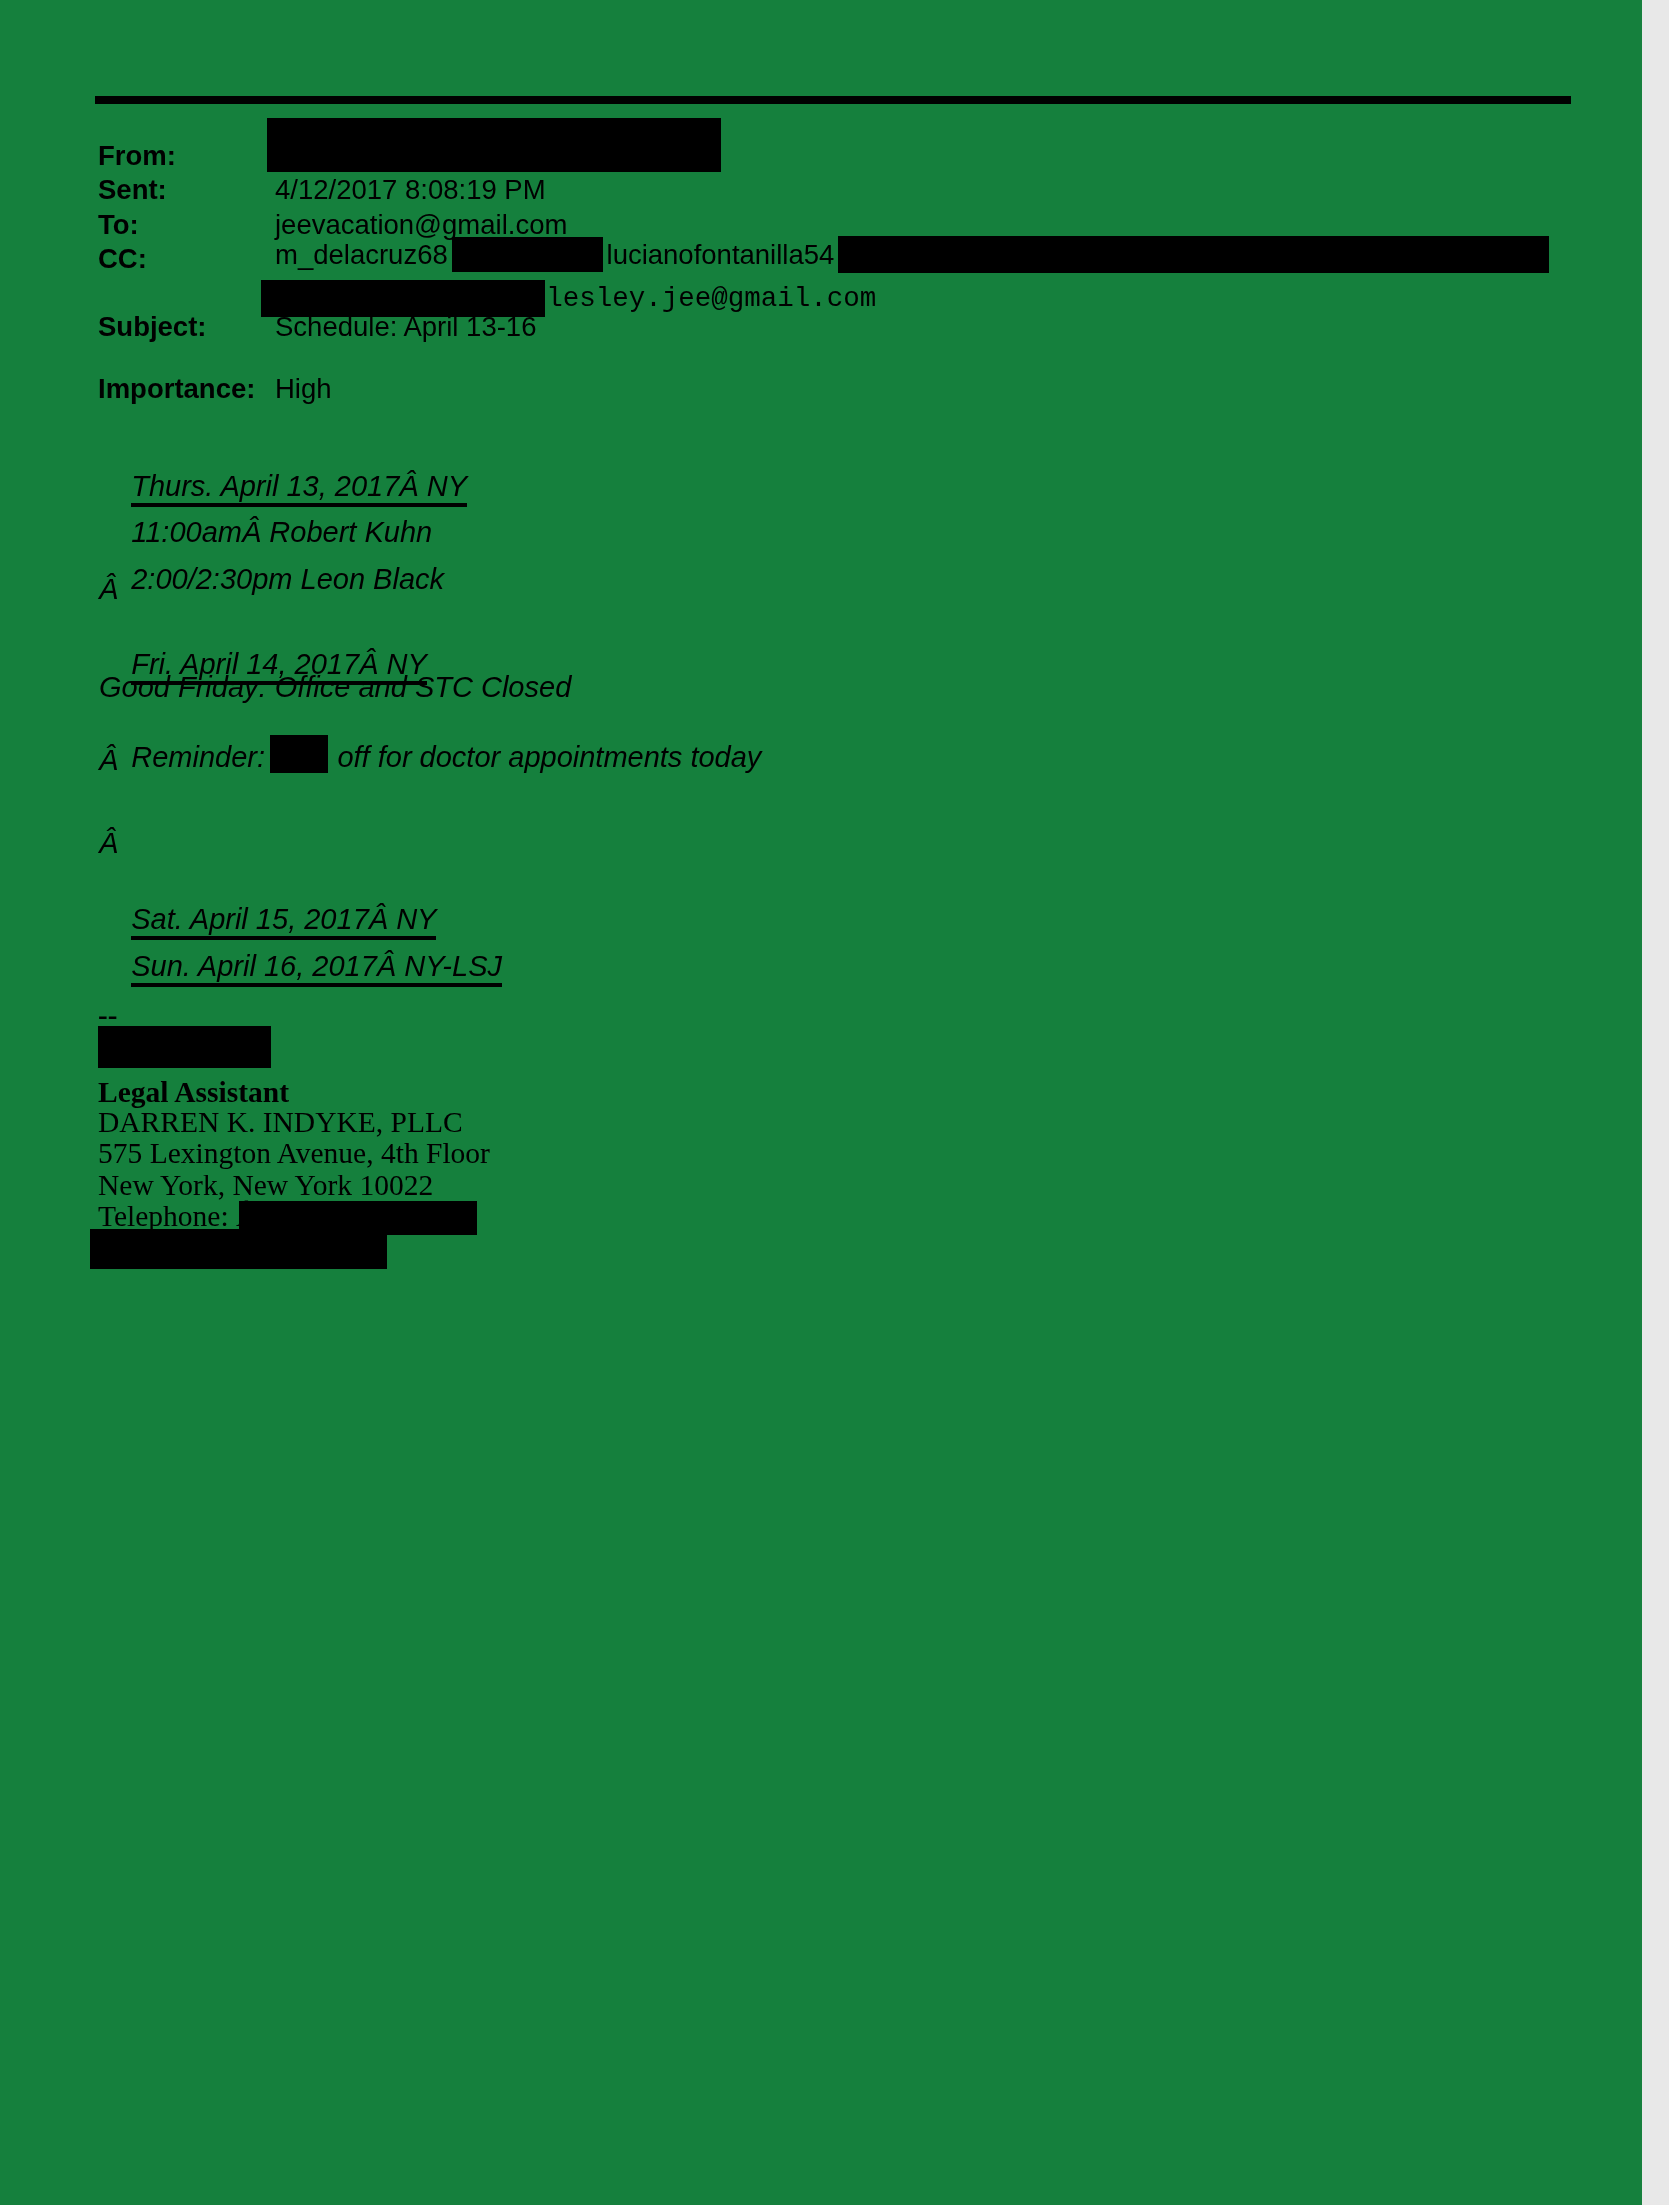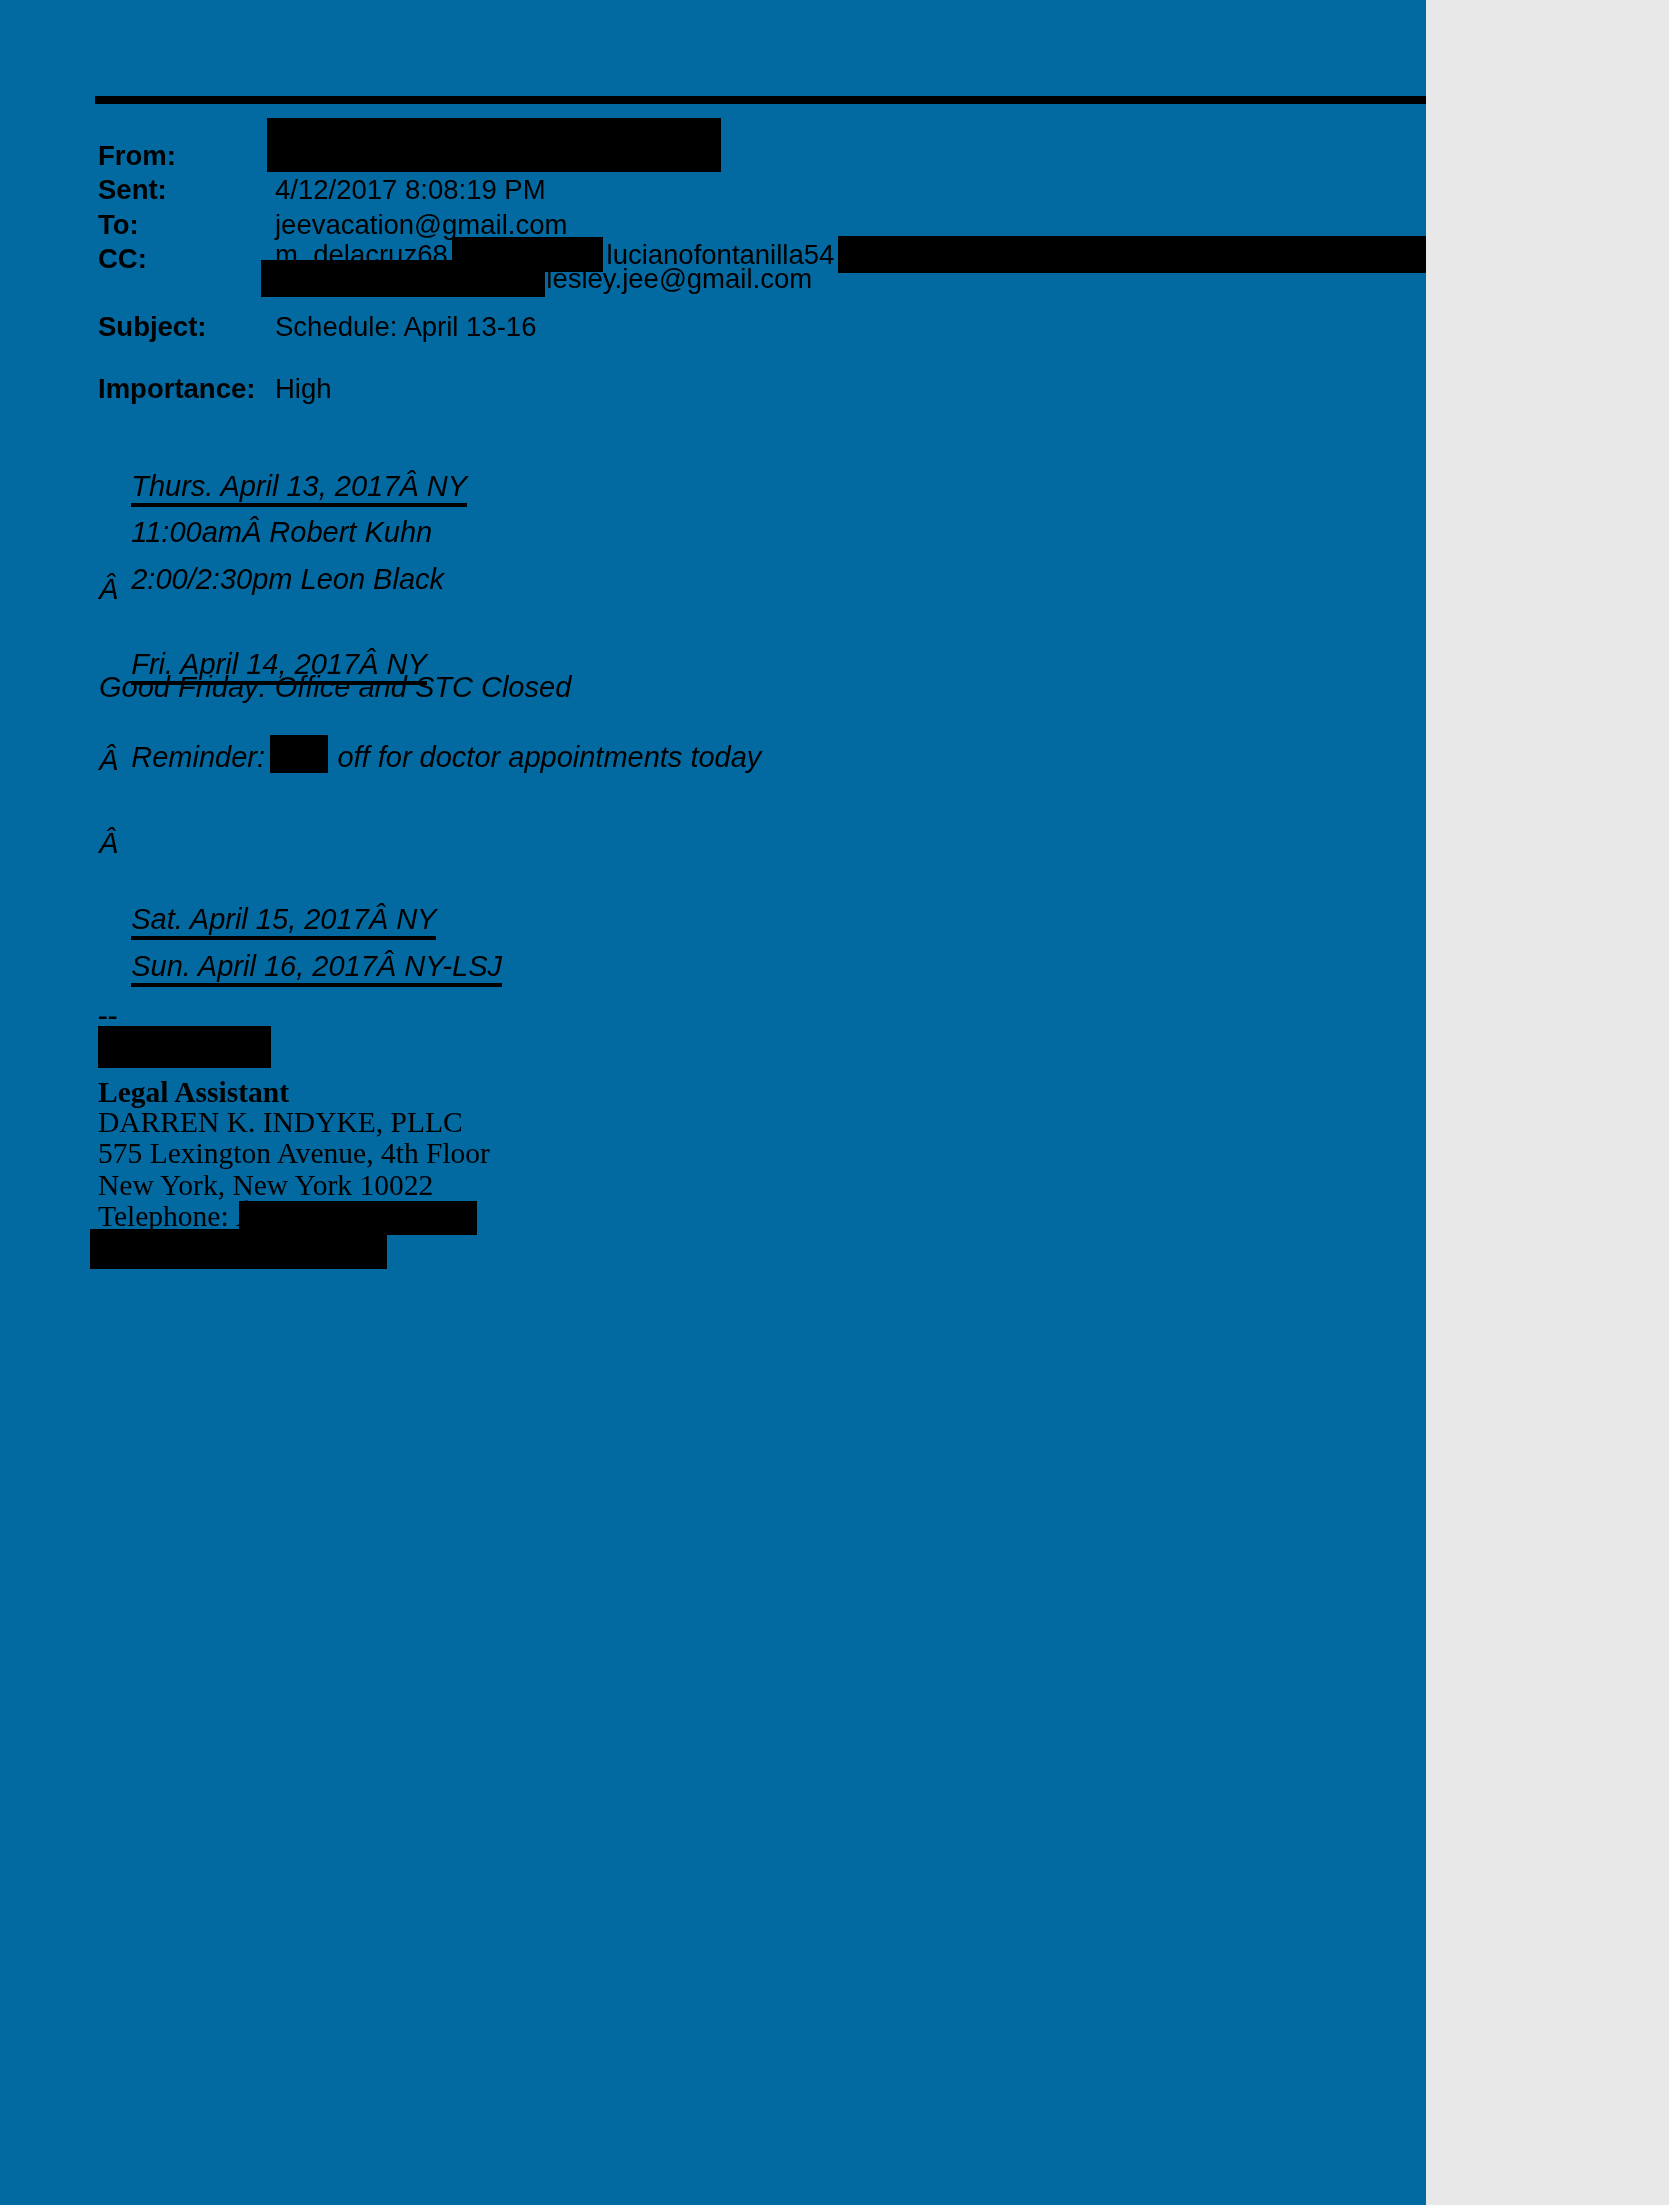--- a/index.html
+++ b/index.html
@@ -1,20 +1,20 @@
 <!DOCTYPE html>
 <html style="font-size:10.5px"><head>
 <meta charset="utf-8">
 <style>
   html, body { margin: 0; padding: 0; background: #e8e8e8; }
   .page {
     position: relative;
-    width: 1426px;
+    width: 1642px;
     height: 2205px;
-    background: #0369a1;
+    background: #15803d;
     color: #000000;
     overflow: hidden;
     font-family: "Liberation Sans", sans-serif;
   }
   .redaction { position: absolute; background: #000000; }
   .redaction-inline { display: inline-block; background: #000000; }
 
   
   .rule { position: absolute; left: 95px; top: 96px; width: 1476px; height: 7.9px; background: #000000; }
 
@@ -52,21 +52,21 @@
   <div class="hlbl" style="top:208px">To:</div>
   <div class="hval" style="top:208px">jeevacation@gmail.com</div>
 
   <div class="hlbl" style="top:242px">CC:</div>
   <div class="ccline" style="left:275px; top:236px; width:1274px;">
     <span>m_delacruz68</span>
     <span class="redaction-inline" style="width:151px; height:35px; margin:0 3.9px;"></span>
     <span>lucianofontanilla54</span>
     <span class="redaction-inline" style="flex:1 1 auto; height:37px; margin-left:3.9px;"></span>
   </div>
-  <div class="ccline" style="left:261px; top:260px;">
+  <div class="ccline" style="left:261px; top:280px;font-family:Liberation Mono, monospace;">
     <span class="redaction-inline" style="width:284px; height:37px; margin-right:1.3px;"></span>
     <span>lesley.jee@gmail.com</span>
   </div>
 
   <div class="hlbl" style="top:310px">Subject:</div>
   <div class="hval" style="top:310px">Schedule: April 13-16</div>
 
   <div class="hlbl" style="top:372px">Importance:</div>
   <div class="hval" style="top:372px">High</div>
 

